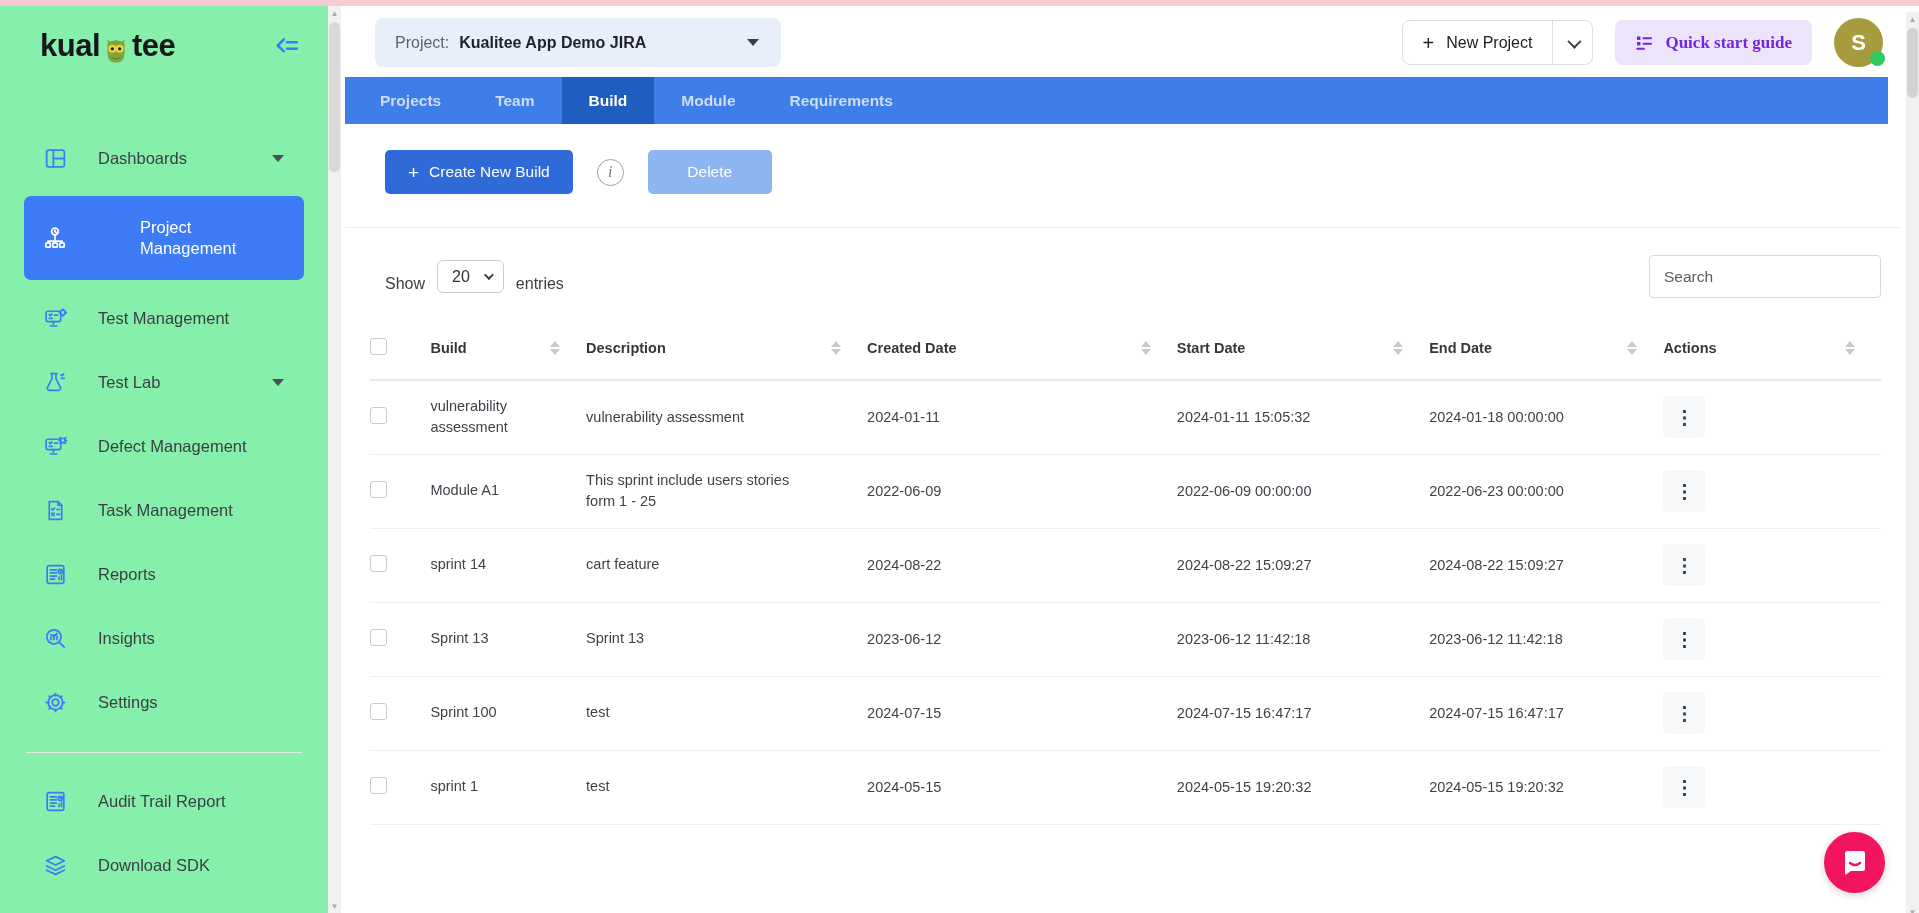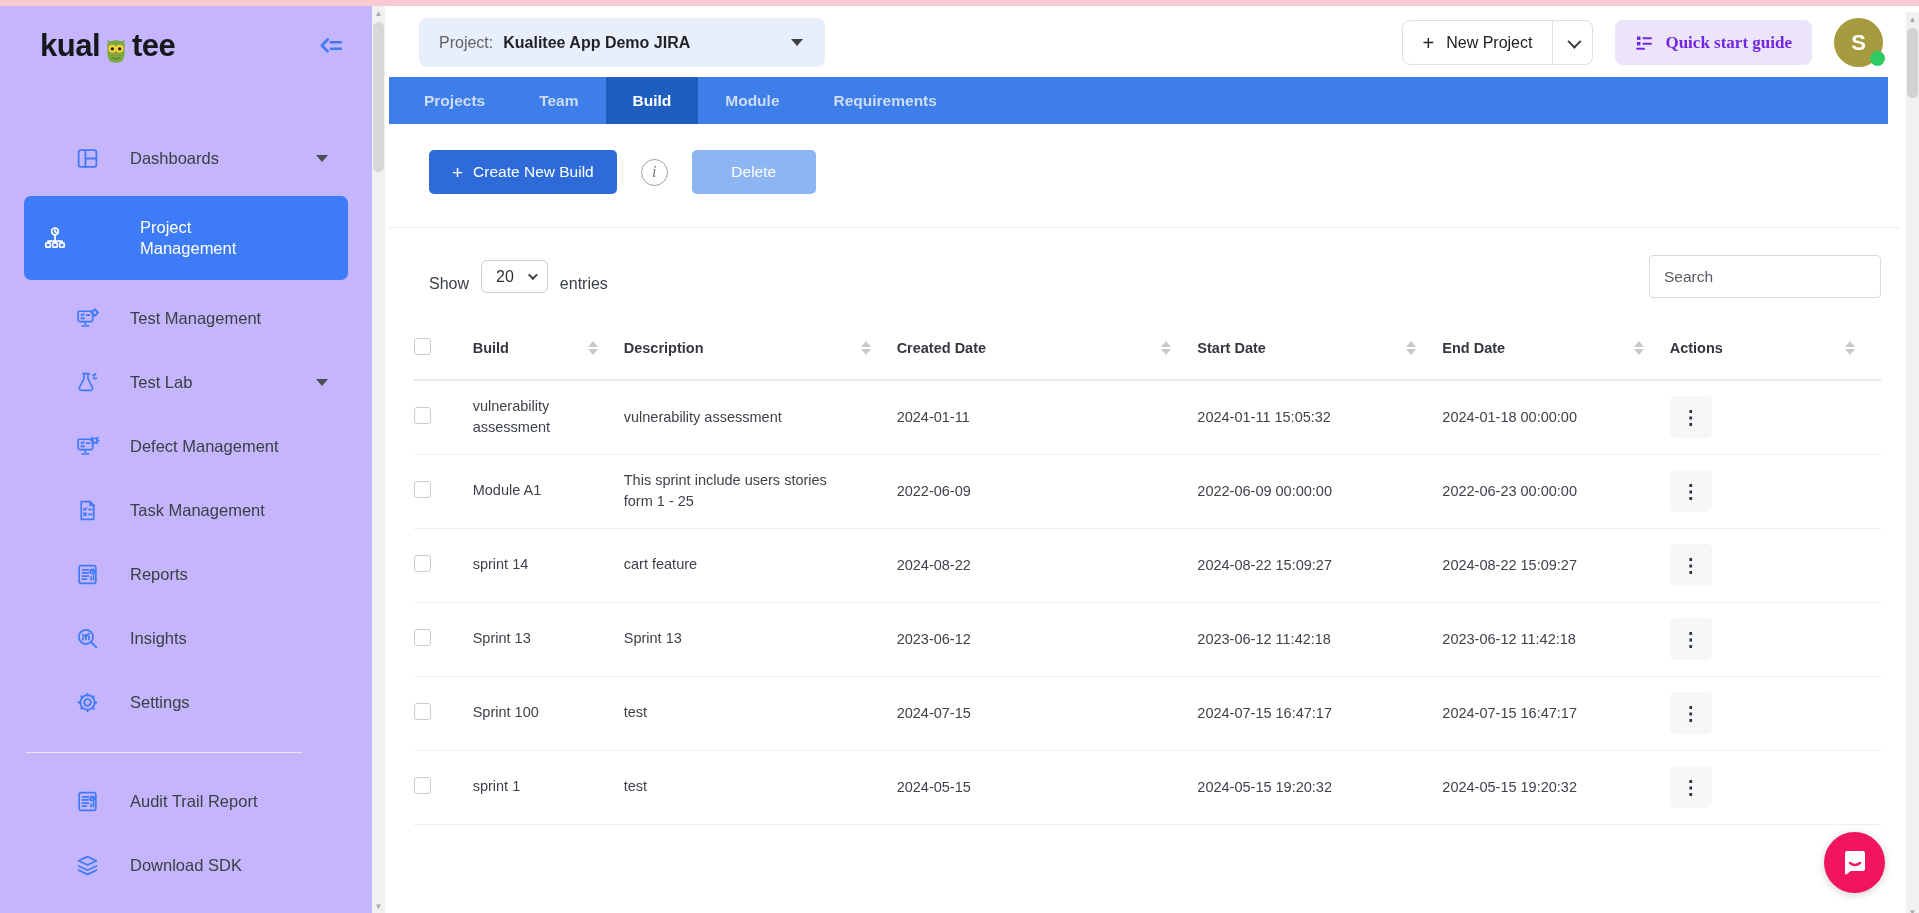--- a/index.html
+++ b/index.html
@@ -4,28 +4,28 @@
 <style>
   * { margin:0; padding:0; box-sizing:border-box; }
   html,body { width:1919px; height:913px; overflow:hidden; }
   body { font-family:"Liberation Sans", sans-serif; background:#fff; color:#3a3f45; }
 
   .app { position:relative; width:1919px; height:913px; }
   .top-accent { height:6px; width:100%; background:var(--pink,#f8cbd3); }
   .layout { display:flex; height:907px; }
 
   
-  .sidebar { width:372px; background:#c4b5fd; flex:none; display:flex; flex-direction:column;gap:17px; }
+  .sidebar { width:328px; background:#86efac; flex:none; display:flex; flex-direction:column;gap:17px; }
   .logo-row { display:flex; align-items:center; justify-content:space-between; padding:22px 28px 16px 40px; }
   .logo { display:flex; align-items:flex-end; gap:2px; font-weight:800; font-size:31px; color:#16181c; letter-spacing:-0.5px; }
   .logo svg { margin:0 1px -1px 1px; }
   .collapse-btn { background:none; border:none; cursor:pointer; color:var(--accent-blue,#3e7bf7); display:flex; }
   .sidebar-divider { height:1px; background:#e9eaec; margin:0 0 0 26px; width:276px; }
   .nav { padding:12px 0 0 0; }
-  .nav-item { position:relative; display:flex; align-items:center; gap:30px; height:64px; padding:0 44px 0 42px; color:#3b4046; font-size:16.5px; cursor:pointer;margin-left:32px; }
+  .nav-item { position:relative; display:flex; align-items:center; gap:30px; height:64px; padding:0 44px 0 42px; color:#3b4046; font-size:16.5px; cursor:pointer; }
   .nav-item .nicon { width:26px; display:flex; justify-content:center; color:var(--accent-blue,#3e7bf7); flex:none; }
   .nav-item .nlabel { line-height:1.25; }
   .nav-item.active { background:var(--accent-blue,#3e7bf7); color:#fff; border-radius:7px; margin:6px 24px; height:84px; padding:0 20px 0 18px; }
   .nav-item.active .nicon { color:#fff; }
   .nav-item.active .nlabel { max-width:125px; font-weight:500;margin-left:42px; }
   .nav-chevron { position:absolute; right:44px; width:0; height:0; border-left:6px solid transparent; border-right:6px solid transparent; border-top:7px solid #4a4f55; }
   .nav-gap-divider { height:1px; background:#e9eaec; margin:18px 0 16px 26px; width:276px; }
 
   
   .side-scroll { width:13px; background:#f1f1f1; flex:none; position:relative; }

